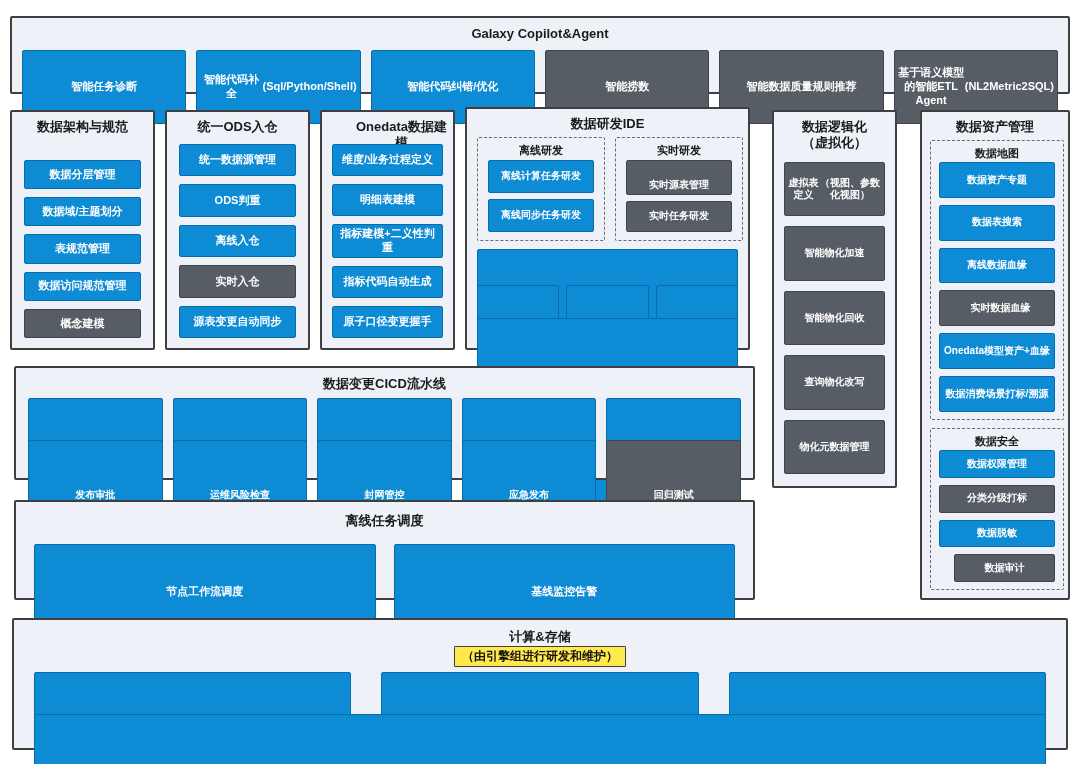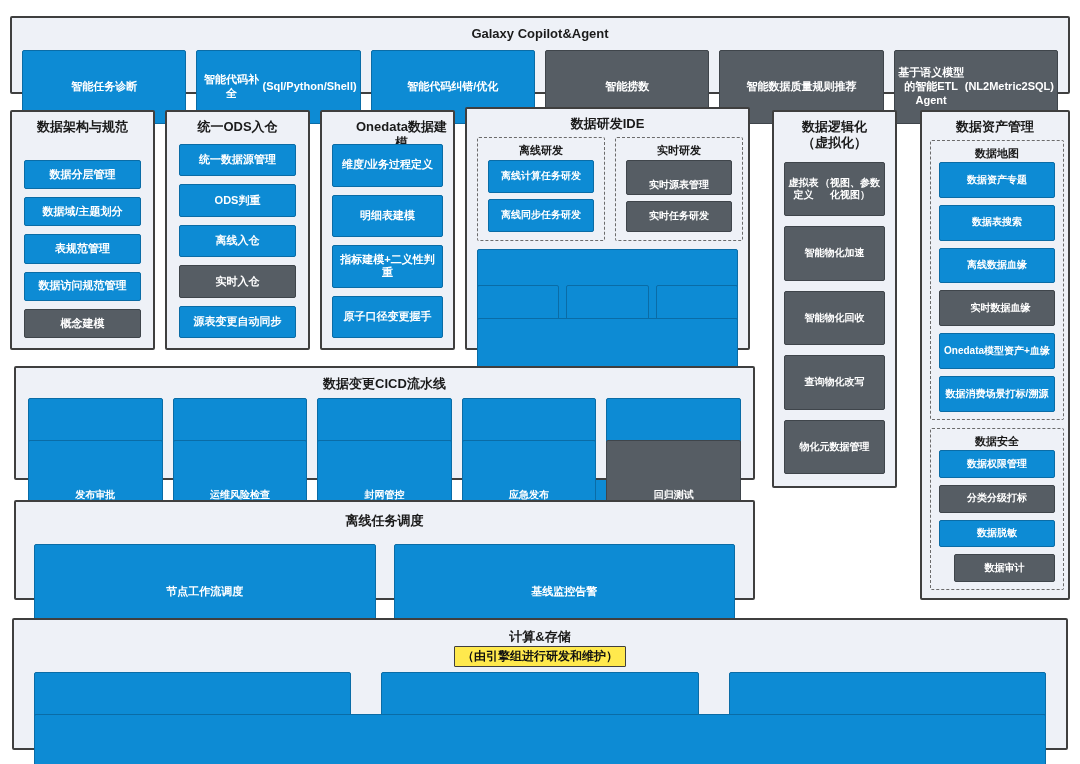--- a/index.html
+++ b/index.html
@@ -140,20 +140,23 @@
         <div class="box blue" style="font-size: 11px; flex: 1 1 0px;">
           <span style="display: block;">维度/业务过程定义</span>
         </div>
         <div class="box blue" style="font-size: 11px; flex: 1 1 0px;">
           <span style="display: block;">明细表建模</span>
         </div>
         <div class="box blue" style="font-size: 11px; flex: 1 1 0px;">
           <span style="display: block;">指标建模+二义性判重</span>
         </div>
         <div class="box blue" style="font-size: 11px; flex: 1 1 0px;">
+          <span style="display: block;">指标代码自动生成</span>
+        </div>
+        <div class="box blue" style="font-size: 11px; flex: 1 1 0px;">
           <span style="display: block;">原子口径变更握手</span>
         </div>
       </div>
   </div>
 
   <div class="panel" style="left:465px; top:107px; width:285px; height:243px;">
     <div class="panel-title t13 abs" style="left:0; top:7px; width:100%;">数据研发IDE</div>
 
     <div class="subgroup" style="left:10px; top:28px; width:128px; height:104px;">
       <div class="subgroup-title abs" style="left:0; top:5px; width:100%;">离线研发</div>

